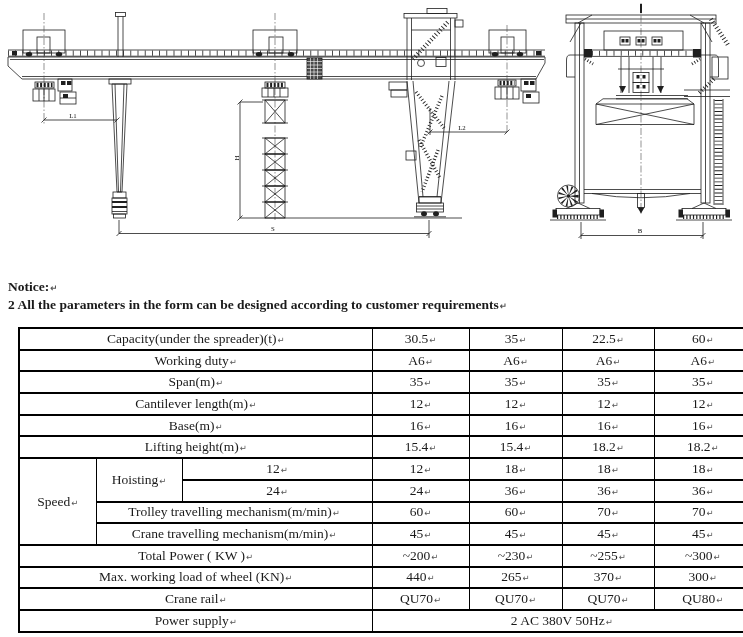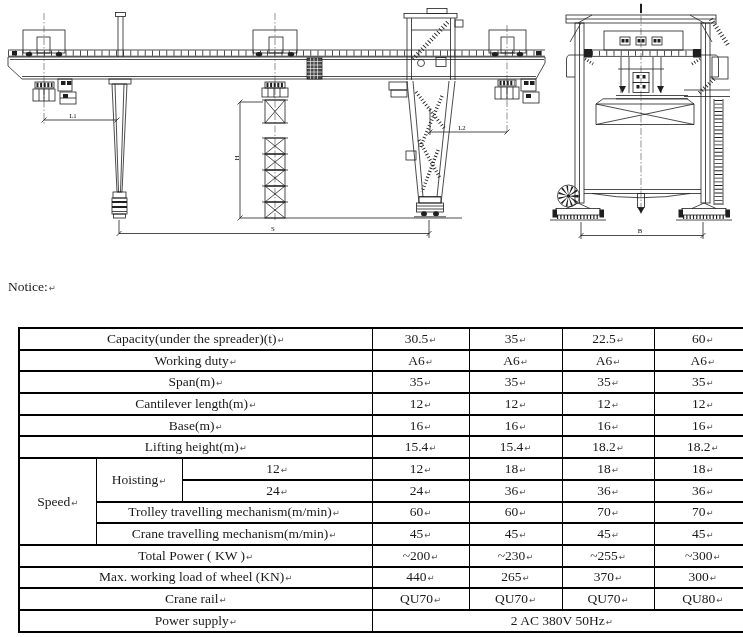--- a/index.html
+++ b/index.html
@@ -9,21 +9,21 @@
 
   
   svg.dwg{position:absolute;left:0;top:0;}
   .dwg line,.dwg rect,.dwg path,.dwg circle,.dwg ellipse,.dwg polygon{
       stroke:#1f1f1f;fill:none;stroke-width:.8;}
   .dwg .f{fill:#1f1f1f;stroke:none;}
   .dwg .cl{stroke:#4a4a4a;stroke-width:.6;stroke-dasharray:7 2 1.5 2;}
   .dwg .dim{font:6.8px "Liberation Serif",serif;fill:#111;stroke:none;text-anchor:middle;}
 
   
-  .notice{position:absolute;left:8px;top:279px;font-size:13.5px;line-height:15.6px;white-space:nowrap;}
+  .notice{position:absolute;left:8px;top:279px;font-size:13.5px;line-height:15.6px;white-space:nowrap;font-weight:bold;}
   .pm{font-size:8.5px;color:#555;margin-left:1px;}
 
   
   table.spec{position:absolute;left:5px;top:327px;width:733px;
       border-collapse:collapse;table-layout:fixed;font-size:13.5px;
       border:2px solid #000;margin-left:13px;}
   table.spec td{border:1px solid #000;border-top-width:2px;border-bottom-width:2px;
       text-align:center;vertical-align:middle;padding:0;height:19.7px;
       overflow:hidden;white-space:nowrap;}
 </style>
@@ -348,20 +348,21 @@
         <line x1="581" y1="235.5" x2="703" y2="235.5"></line>
         <line x1="578.5" y1="238" x2="583.5" y2="233"></line>
         <line x1="700.5" y1="238" x2="705.5" y2="233"></line>
         <text class="dim" x="640" y="233">B</text>
       </g>
     </g>
   </svg>
 
   <div class="notice">
     <div><span>Notice:</span><span class="pm">↵</span></div>
+    <div><span>2 All the parameters in the form can be designed according to customer requirements</span><span class="pm">↵</span></div>
   </div>
 
   <table class="spec">
     <colgroup>
       <col style="width:77px">
         <col style="width:86px">
         <col style="width:190px">
       <col style="width:97px">
         <col style="width:93px">
         <col style="width:92px">

